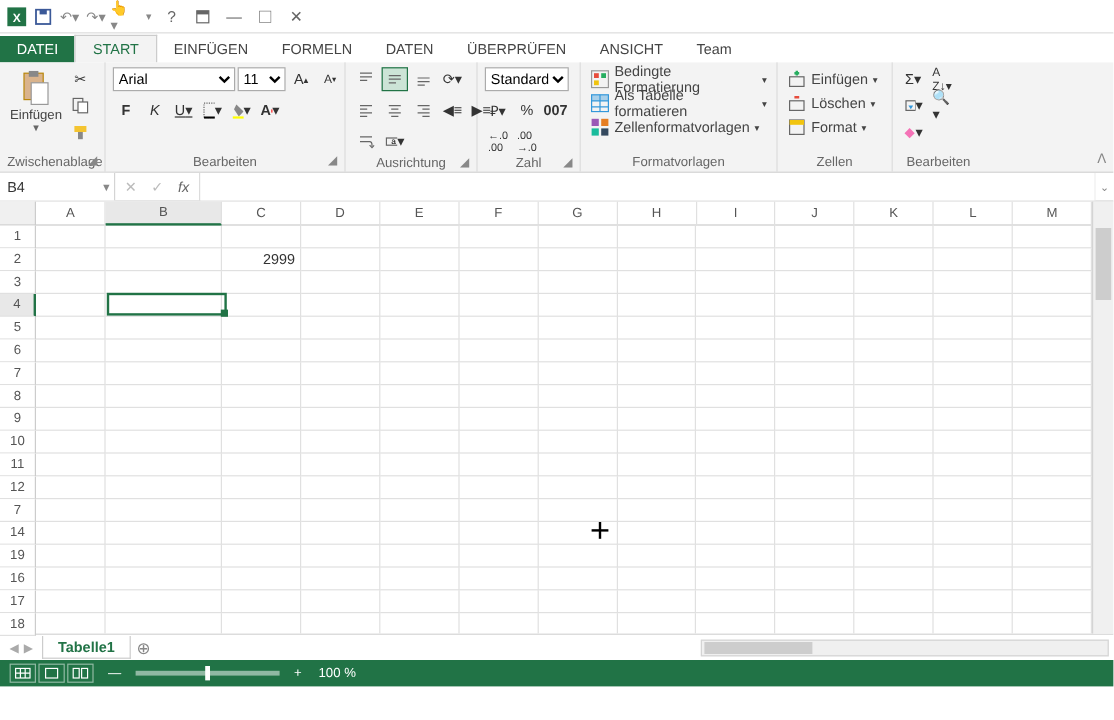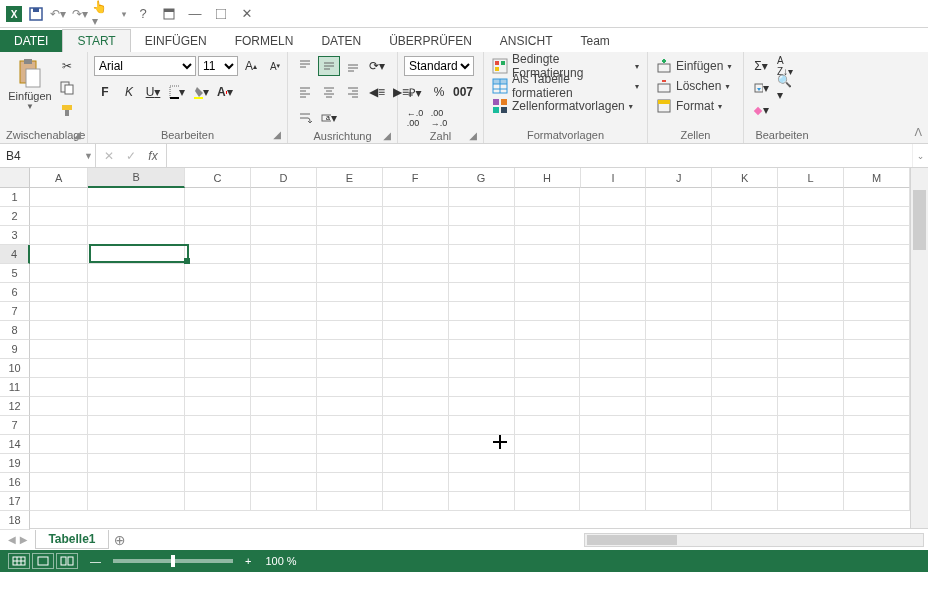--- a/index.html
+++ b/index.html
@@ -476,20 +476,35 @@
           <div class="cell" style="width: 68px;"></div>
           <div class="cell" style="width: 68px;"></div>
           <div class="cell" style="width: 68px;"></div>
           <div class="cell" style="width: 68px;"></div>
           <div class="cell" style="width: 68px;"></div>
           <div class="cell" style="width: 68px;"></div>
         </div>
         <div class="cellrow">
           <div class="cell" style="width: 60px;"></div>
           <div class="cell" style="width: 100px;"></div>
+          <div class="cell" style="width: 68px;">2999</div>
+          <div class="cell" style="width: 68px;"></div>
+          <div class="cell" style="width: 68px;"></div>
+          <div class="cell" style="width: 68px;"></div>
+          <div class="cell" style="width: 68px;"></div>
+          <div class="cell" style="width: 68px;"></div>
+          <div class="cell" style="width: 68px;"></div>
+          <div class="cell" style="width: 68px;"></div>
+          <div class="cell" style="width: 68px;"></div>
+          <div class="cell" style="width: 68px;"></div>
+          <div class="cell" style="width: 68px;"></div>
+        </div>
+        <div class="cellrow">
+          <div class="cell" style="width: 60px;"></div>
+          <div class="cell" style="width: 100px;"></div>
           <div class="cell" style="width: 68px;"></div>
           <div class="cell" style="width: 68px;"></div>
           <div class="cell" style="width: 68px;"></div>
           <div class="cell" style="width: 68px;"></div>
           <div class="cell" style="width: 68px;"></div>
           <div class="cell" style="width: 68px;"></div>
           <div class="cell" style="width: 68px;"></div>
           <div class="cell" style="width: 68px;"></div>
           <div class="cell" style="width: 68px;"></div>
           <div class="cell" style="width: 68px;"></div>

